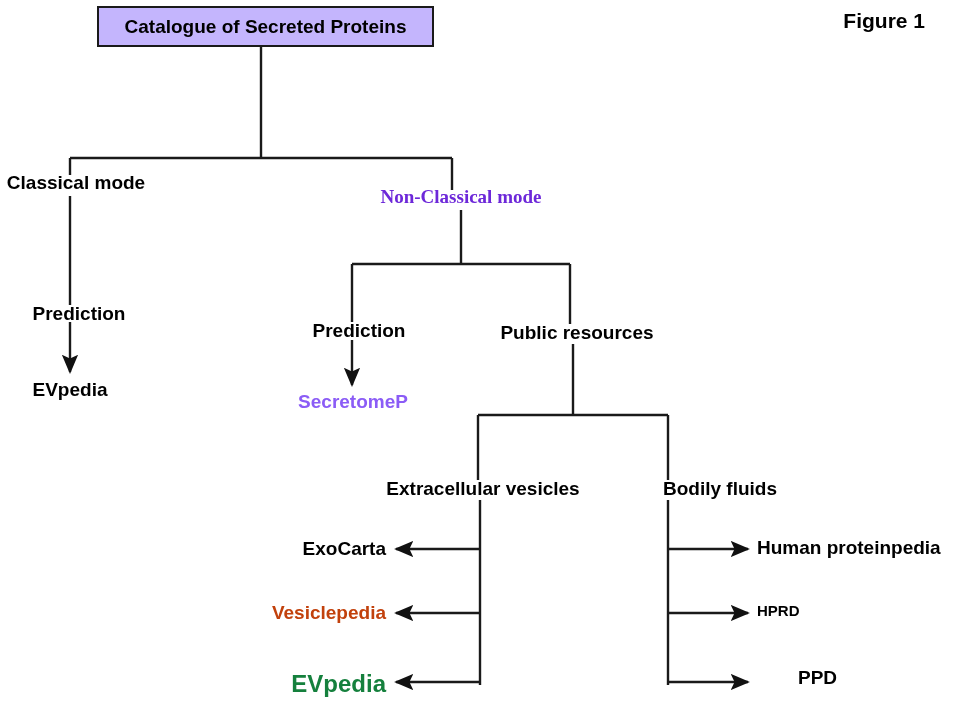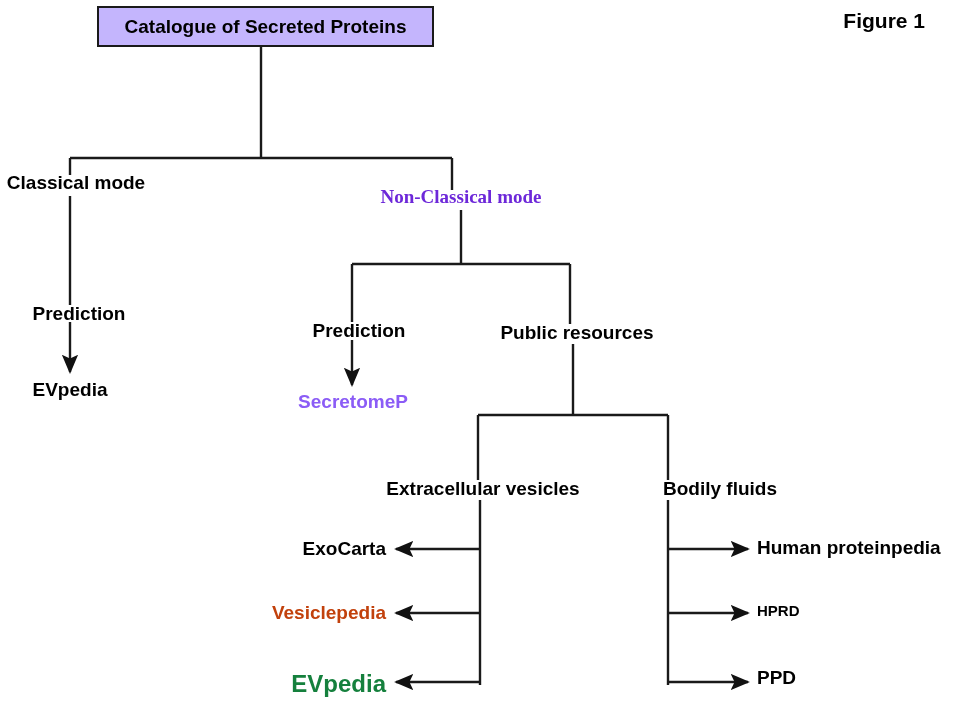--- a/index.html
+++ b/index.html
@@ -116,18 +116,18 @@
       <div class="node-label center" style="left: 359px; top: 321px; font-size: 19px; color: rgb(0, 0, 0);">Prediction</div>
       <div class="node-label center" style="left: 353px; top: 392px; font-size: 19px; color: #8b5cf6;">SecretomeP</div>
       <div class="node-label center" style="left: 577px; top: 323px; font-size: 19px; color: rgb(0, 0, 0);">Public resources</div>
       <div class="node-label center" style="left: 483px; top: 479px; font-size: 19px; color: rgb(0, 0, 0);">Extracellular vesicles</div>
       <div class="node-label center" style="left: 720px; top: 479px; font-size: 19px; color: rgb(0, 0, 0);">Bodily fluids</div>
       <div class="node-label right-align" style="left: 386px; top: 539px; font-size: 19px; color: rgb(0, 0, 0);">ExoCarta</div>
       <div class="node-label right-align" style="left: 386px; top: 603px; font-size: 19px; color: #c2410c;">Vesiclepedia</div>
       <div class="node-label right-align" style="left: 386px; top: 672px; font-size: 24px; color: #15803d;">EVpedia</div>
       <div class="node-label" style="left: 757px; top: 538px; font-size: 19px; color: rgb(0, 0, 0);">Human proteinpedia</div>
       <div class="node-label" style="left: 757px; top: 603px; font-size: 15px; color: rgb(0, 0, 0);">HPRD</div>
-      <div class="node-label" style="left: 757px; top: 668px; font-size: 19px; color: rgb(0, 0, 0);">PPD</div>
+      <div class="node-label" style="left: 798px; top: 668px; font-size: 19px; color: rgb(0, 0, 0);">PPD</div>
     </div>
 
   <div id="figure-caption" class="lbl-19" style="left: 925px; top: 9px; transform: translateX(-100%); font-size: 21px;">Figure 1</div>
 
 </div>
 
 </body></html>

